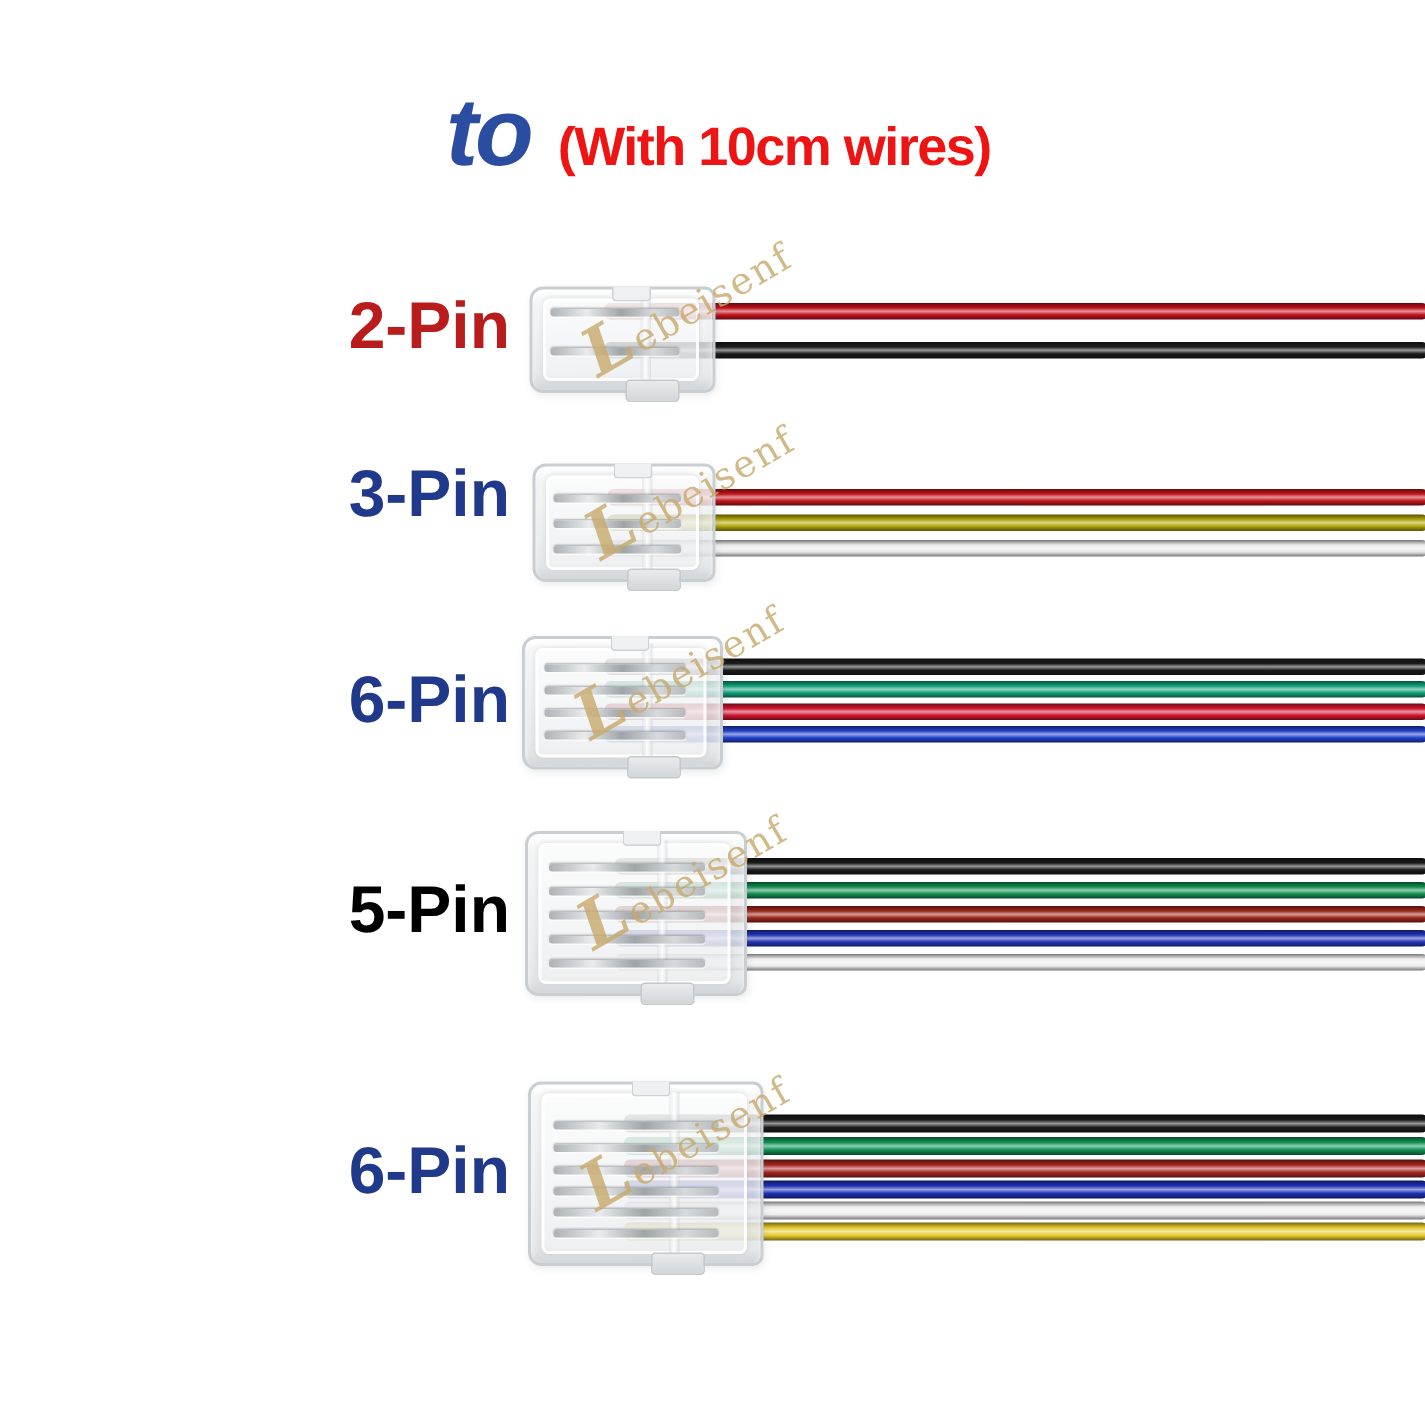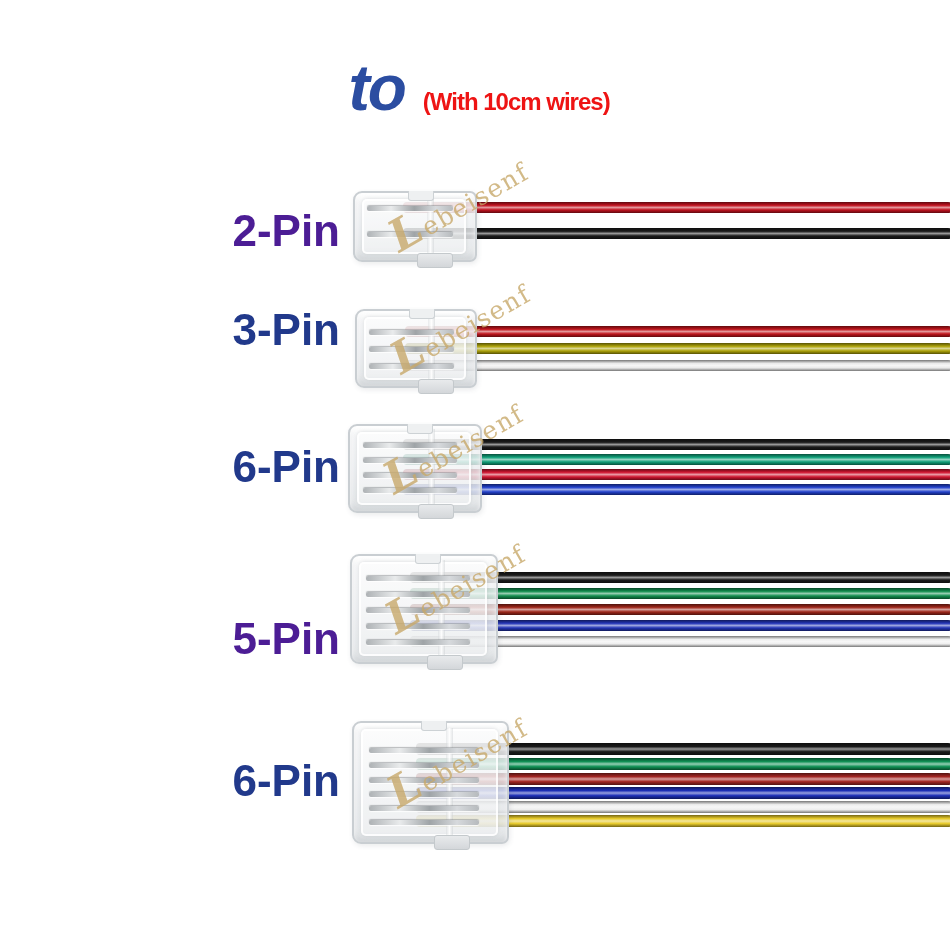--- a/index.html
+++ b/index.html
@@ -6,21 +6,21 @@
   .canvas{
     position:relative;width:950px;height:950px;background:#ffffff;
     overflow:hidden;font-family:"Liberation Sans",sans-serif;
   }
   .title{
     position:absolute;left:0;right:0;top:56px;
     display:flex;justify-content:center;align-items:baseline;
     font-weight:bold;white-space:nowrap;
   }
   .t-seg{font-size:64px;line-height:1;letter-spacing:-2px;margin:0 8px;}
-  .t-note{font-size:24px;line-height:1;letter-spacing:-1px;margin-left:10px;}
+  .t-note{font-size:36px;line-height:1;letter-spacing:-1px;margin-left:10px;}
   .row-label{
     position:absolute;right:610px;width:260px;text-align:right;
     font-weight:bold;font-size:44px;line-height:1.15;z-index:4;
   }
   .wire{position:absolute;z-index:1;border-radius:4px;}
   .connector{
     position:absolute;z-index:2;
     border:2px solid #c9ced2;border-radius:9px 7px 7px 9px;
     background:linear-gradient(178deg, rgba(253,253,253,0.93) 0%, rgba(241,243,245,0.80) 45%, rgba(228,231,233,0.90) 100%);
     box-shadow: inset 0 3px 5px rgba(255,255,255,0.95), inset 0 -4px 7px rgba(150,156,162,0.30), 1px 2px 5px rgba(60,70,80,0.10);
@@ -59,21 +59,21 @@
 </style>
 </head>
 <body>
 
 <div class="canvas">
   <div class="title">
     <span class="t-seg" style="color: rgb(43, 77, 161); font-style: italic;">to</span>
     <span class="t-note" style="color: rgb(238, 20, 20);">(With 10cm wires)</span>
   </div>
   <div id="rows">
-      <div class="row-label" style="top: 206px; color: #4c1d95;">2-Pin</div>
+      <div class="row-label" style="top: 193px; color: #b91c1c;">2-Pin</div>
       <div class="wire" style="left: 403px; width: 549px; top: 201.5px; height: 11px; background: linear-gradient(rgb(97, 9, 16) 0%, rgb(193, 18, 31) 30%, rgb(227, 148, 154) 50%, rgb(193, 18, 31) 72%, rgb(97, 9, 16) 100%);"></div>
       <div class="wire" style="left: 403px; width: 549px; top: 227.5px; height: 11px; background: linear-gradient(rgb(14, 14, 14) 0%, rgb(27, 27, 27) 30%, rgb(152, 152, 152) 50%, rgb(27, 27, 27) 72%, rgb(14, 14, 14) 100%);"></div>
       <div class="connector" style="left: 353px; top: 191px; width: 120px; height: 67px;">
         <div class="conn-frame"></div>
         <div class="seam"></div>
         <div class="pin-strip" style="top: 13px;"></div>
         <div class="pin-strip" style="top: 39px;"></div>
         <div class="notch"></div>
         <div class="latch"></div>
       </div>
@@ -110,21 +110,21 @@
         <div class="pin-strip" style="top: 32px;"></div>
         <div class="pin-strip" style="top: 47px;"></div>
         <div class="pin-strip" style="top: 62px;"></div>
         <div class="notch"></div>
         <div class="latch"></div>
       </div>
       <div class="watermark" style="left: 398px; top: 456.5px; color: rgb(200, 169, 107);">
         <span class="wm-logo">L</span>
         <span class="wm-text">ebeisenf</span>
       </div>
-      <div class="row-label" style="top: 614px; color: #4c1d95;">5-Pin</div>
+      <div class="row-label" style="top: 582px; color: #000000;">5-Pin</div>
       <div class="wire" style="left: 410px; width: 542px; top: 571.5px; height: 11px; background: linear-gradient(rgb(14, 14, 14) 0%, rgb(27, 27, 27) 30%, rgb(152, 152, 152) 50%, rgb(27, 27, 27) 72%, rgb(14, 14, 14) 100%);"></div>
       <div class="wire" style="left: 410px; width: 542px; top: 587.5px; height: 11px; background: linear-gradient(rgb(9, 71, 39) 0%, rgb(18, 141, 78) 30%, rgb(148, 204, 175) 50%, rgb(18, 141, 78) 72%, rgb(9, 71, 39) 100%);"></div>
       <div class="wire" style="left: 410px; width: 542px; top: 603.5px; height: 11px; background: linear-gradient(rgb(79, 19, 13) 0%, rgb(158, 38, 25) 30%, rgb(211, 157, 152) 50%, rgb(158, 38, 25) 72%, rgb(79, 19, 13) 100%);"></div>
       <div class="wire" style="left: 410px; width: 542px; top: 619.5px; height: 11px; background: linear-gradient(rgb(18, 26, 91) 0%, rgb(35, 52, 182) 30%, rgb(156, 164, 222) 50%, rgb(35, 52, 182) 72%, rgb(18, 26, 91) 100%);"></div>
       <div class="wire" style="left: 410px; width: 542px; top: 635.5px; height: 11px; background: linear-gradient(rgb(119, 119, 119) 0%, rgb(238, 238, 238) 30%, rgb(247, 247, 247) 50%, rgb(238, 238, 238) 72%, rgb(119, 119, 119) 100%);"></div>
       <div class="connector" style="left: 350px; top: 554px; width: 144px; height: 106px;">
         <div class="conn-frame"></div>
         <div class="seam"></div>
         <div class="pin-strip" style="top: 20px;"></div>
         <div class="pin-strip" style="top: 36px;"></div>

